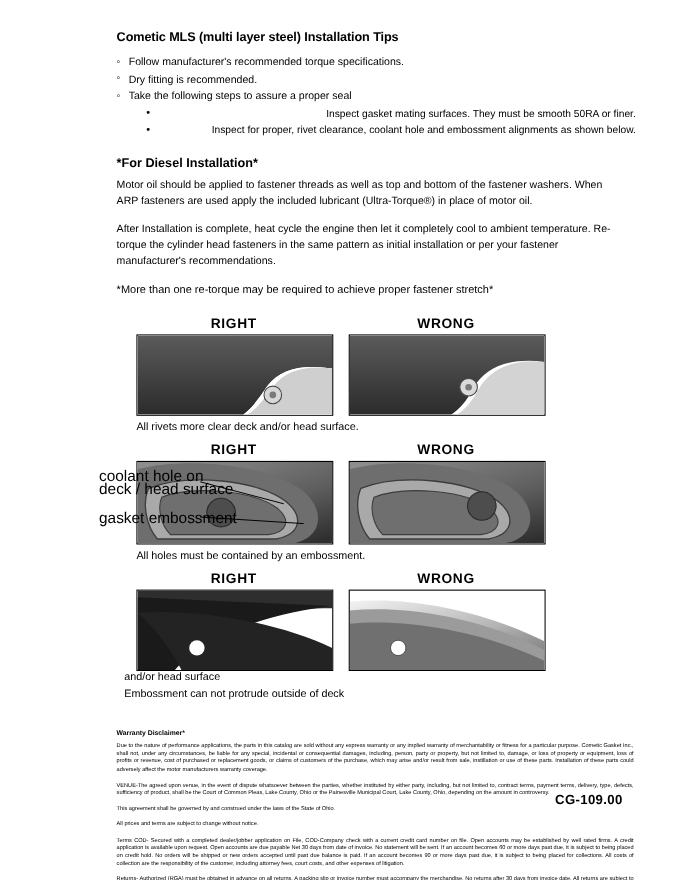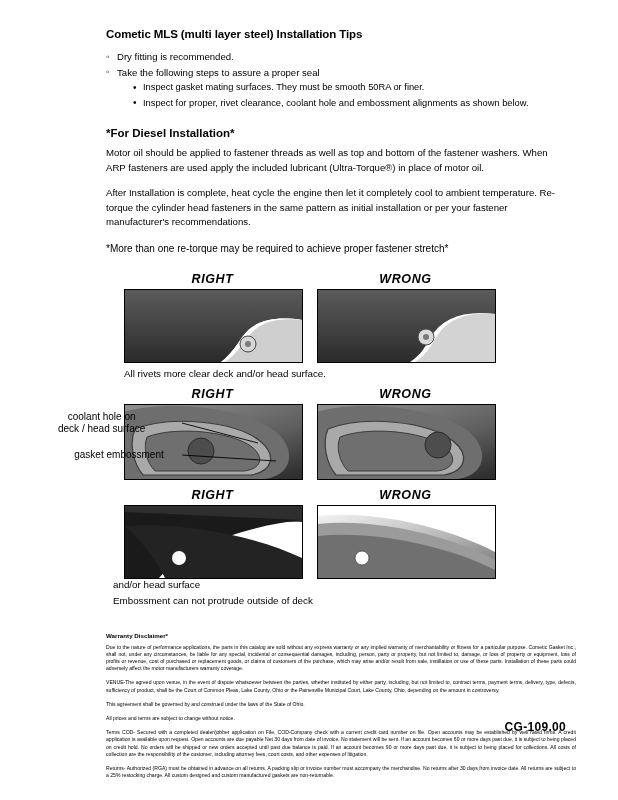--- a/index.html
+++ b/index.html
@@ -45,20 +45,21 @@
     left: 0;
     top: -0.5px;
     font-size: 10px;
   }
   ul.sub {
     list-style: none;
     margin: 0;
     padding: 0 0 0 16px;
     font-size: 9.3px;
     line-height: 15.5px;
+    text-align: right;
   }
   ul.sub > li {
     position: relative;
     padding-left: 10px;
   }
   ul.sub > li::before {
     content: "\2022";
     position: absolute;
     left: 0;
     top: -0.5px;
@@ -83,21 +84,20 @@
 
   
   .figures {
     margin: 18px 0 0 0;
     position: relative;
   }
   .fig-row {
     display: flex;
     justify-content: center;
     gap: 16px;
-    font-style: italic;
   }
   .fig-col {
     width: 177px;
   }
   .fig-label {
     text-align: center;
     font-size: 12.5px;
     font-weight: bold;
     letter-spacing: 0.6px;
     margin-bottom: 3px;
@@ -119,24 +119,25 @@
   }
   .cap-wrap {
     width: 370px;
     margin: 0 auto;
   }
   .cap-wrap.wide { width: 392px; }
 
   
   .annot {
     position: absolute;
-    font-size: 10px;
-    text-align: center;
+    font-size: 14px;
+    text-align: left;
     line-height: 12px;
     white-space: nowrap;
+    margin-left: 32px;
   }
 
   
   .warranty {
     margin: 26px 0 0 66px;
     width: 470px;
   }
   .warranty h3 {
     font-size: 6.2px;
     font-weight: bold;
@@ -158,20 +159,21 @@
   }
 </style>
 </head>
 <body>
 
 <div class="page">
 
   <h1 class="title">Cometic MLS (multi layer steel) Installation Tips</h1>
 
   <ul class="bullets">
+    <li>Follow manufacturer's recommended torque specifications.</li>
     <li>Dry fitting is recommended.</li>
     <li>
       <span>Take the following steps to assure a proper seal</span>
       <ul class="sub">
         <li>Inspect gasket mating surfaces.  They must be smooth 50RA or finer.</li>
         <li>Inspect for proper, rivet clearance, coolant hole and embossment alignments as shown below.</li>
       </ul>
     </li>
   </ul>
 
@@ -263,20 +265,23 @@
       <div class="annot" style="left:18px; top:24px;">
         <div>coolant hole on</div>
         <div>deck / head surface</div>
       </div>
       <div class="annot" style="left:18px; top:62px; width:122px;">gasket embossment</div>
       <svg style="position:absolute; left:0; top:0; pointer-events:none;" width="538" height="104">
         <line x1="142" y1="36" x2="218" y2="56" stroke="#000" stroke-width="0.9"></line>
         <line x1="142" y1="68" x2="236" y2="74" stroke="#000" stroke-width="0.9"></line>
       </svg>
     </div>
+    <div class="cap-wrap">
+      <div class="caption">All holes must be contained by an embossment.</div>
+    </div>
 
     <div class="fig-row" style="margin-top:8px;">
       <div class="fig-col">
         <div class="fig-label">RIGHT</div>
         <div class="fig-box">
           <svg width="177" height="72" viewBox="0 0 177 72">
             <rect x="0" y="0" width="177" height="72" fill="#ffffff"></rect>
             <path d="M0,0 L177,0 L177,16 C120,14 60,34 28,72 L0,72 Z" fill="#2e2e2e"></path>
             <path d="M0,6 L177,14 C122,20 62,40 34,72 L0,72 Z" fill="#1a1a1a"></path>
             <path d="M0,20 C60,16 130,30 177,52 L177,72 L40,72 C30,52 14,32 0,20 Z" fill="#232323"></path>

